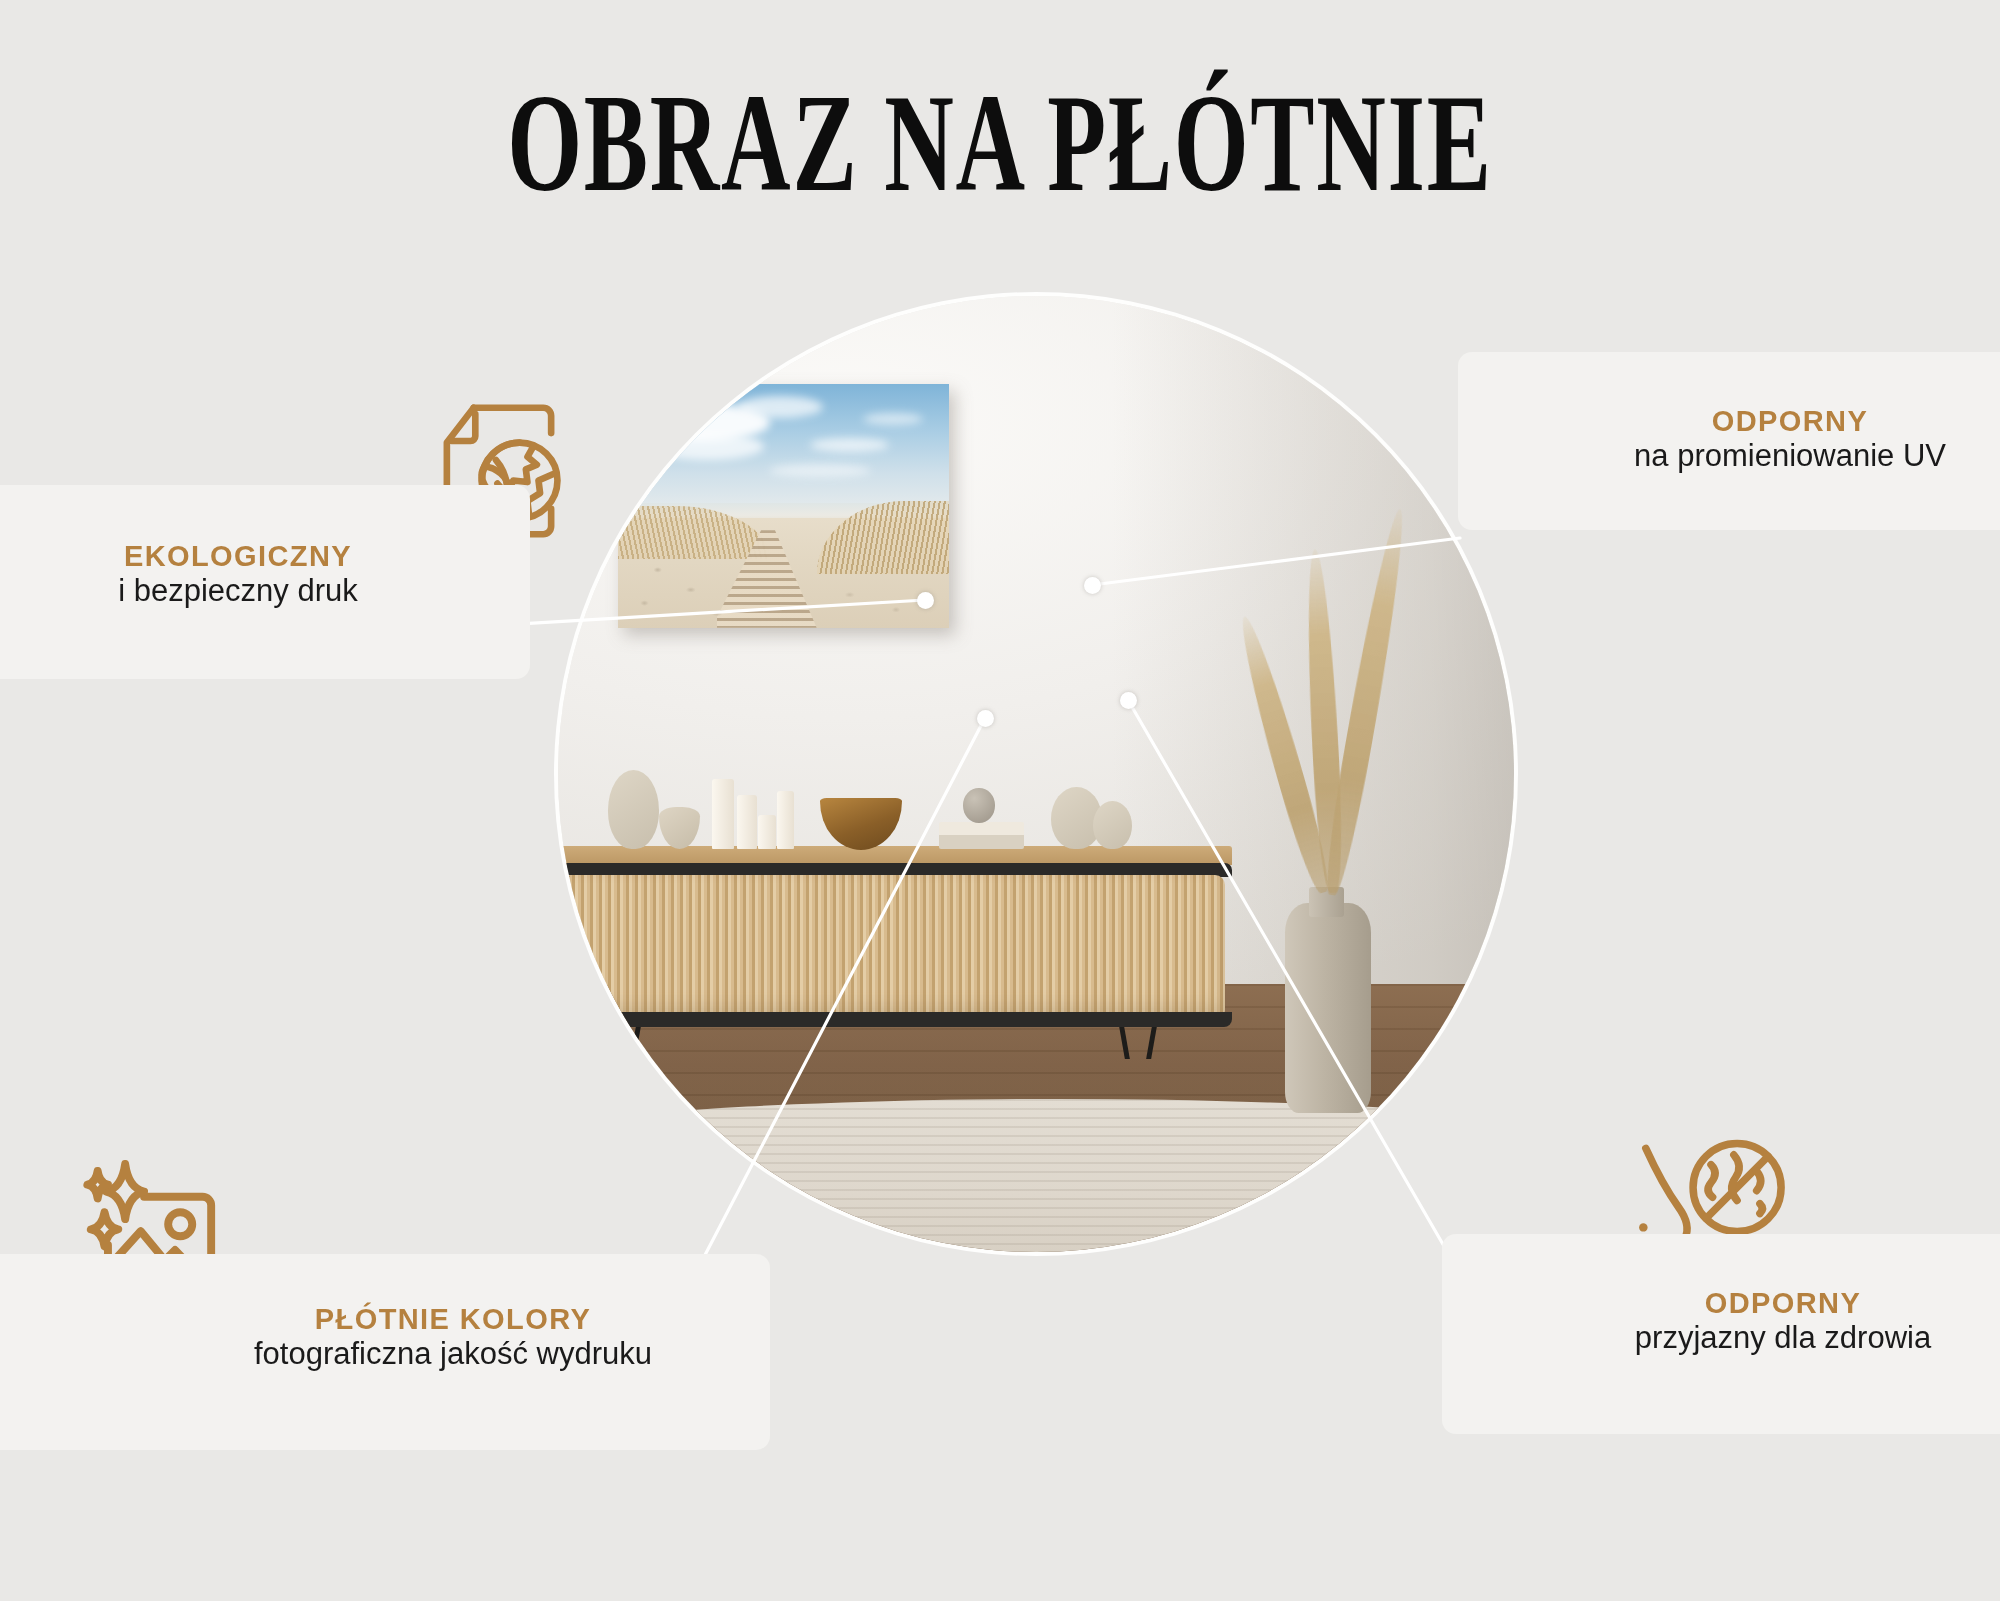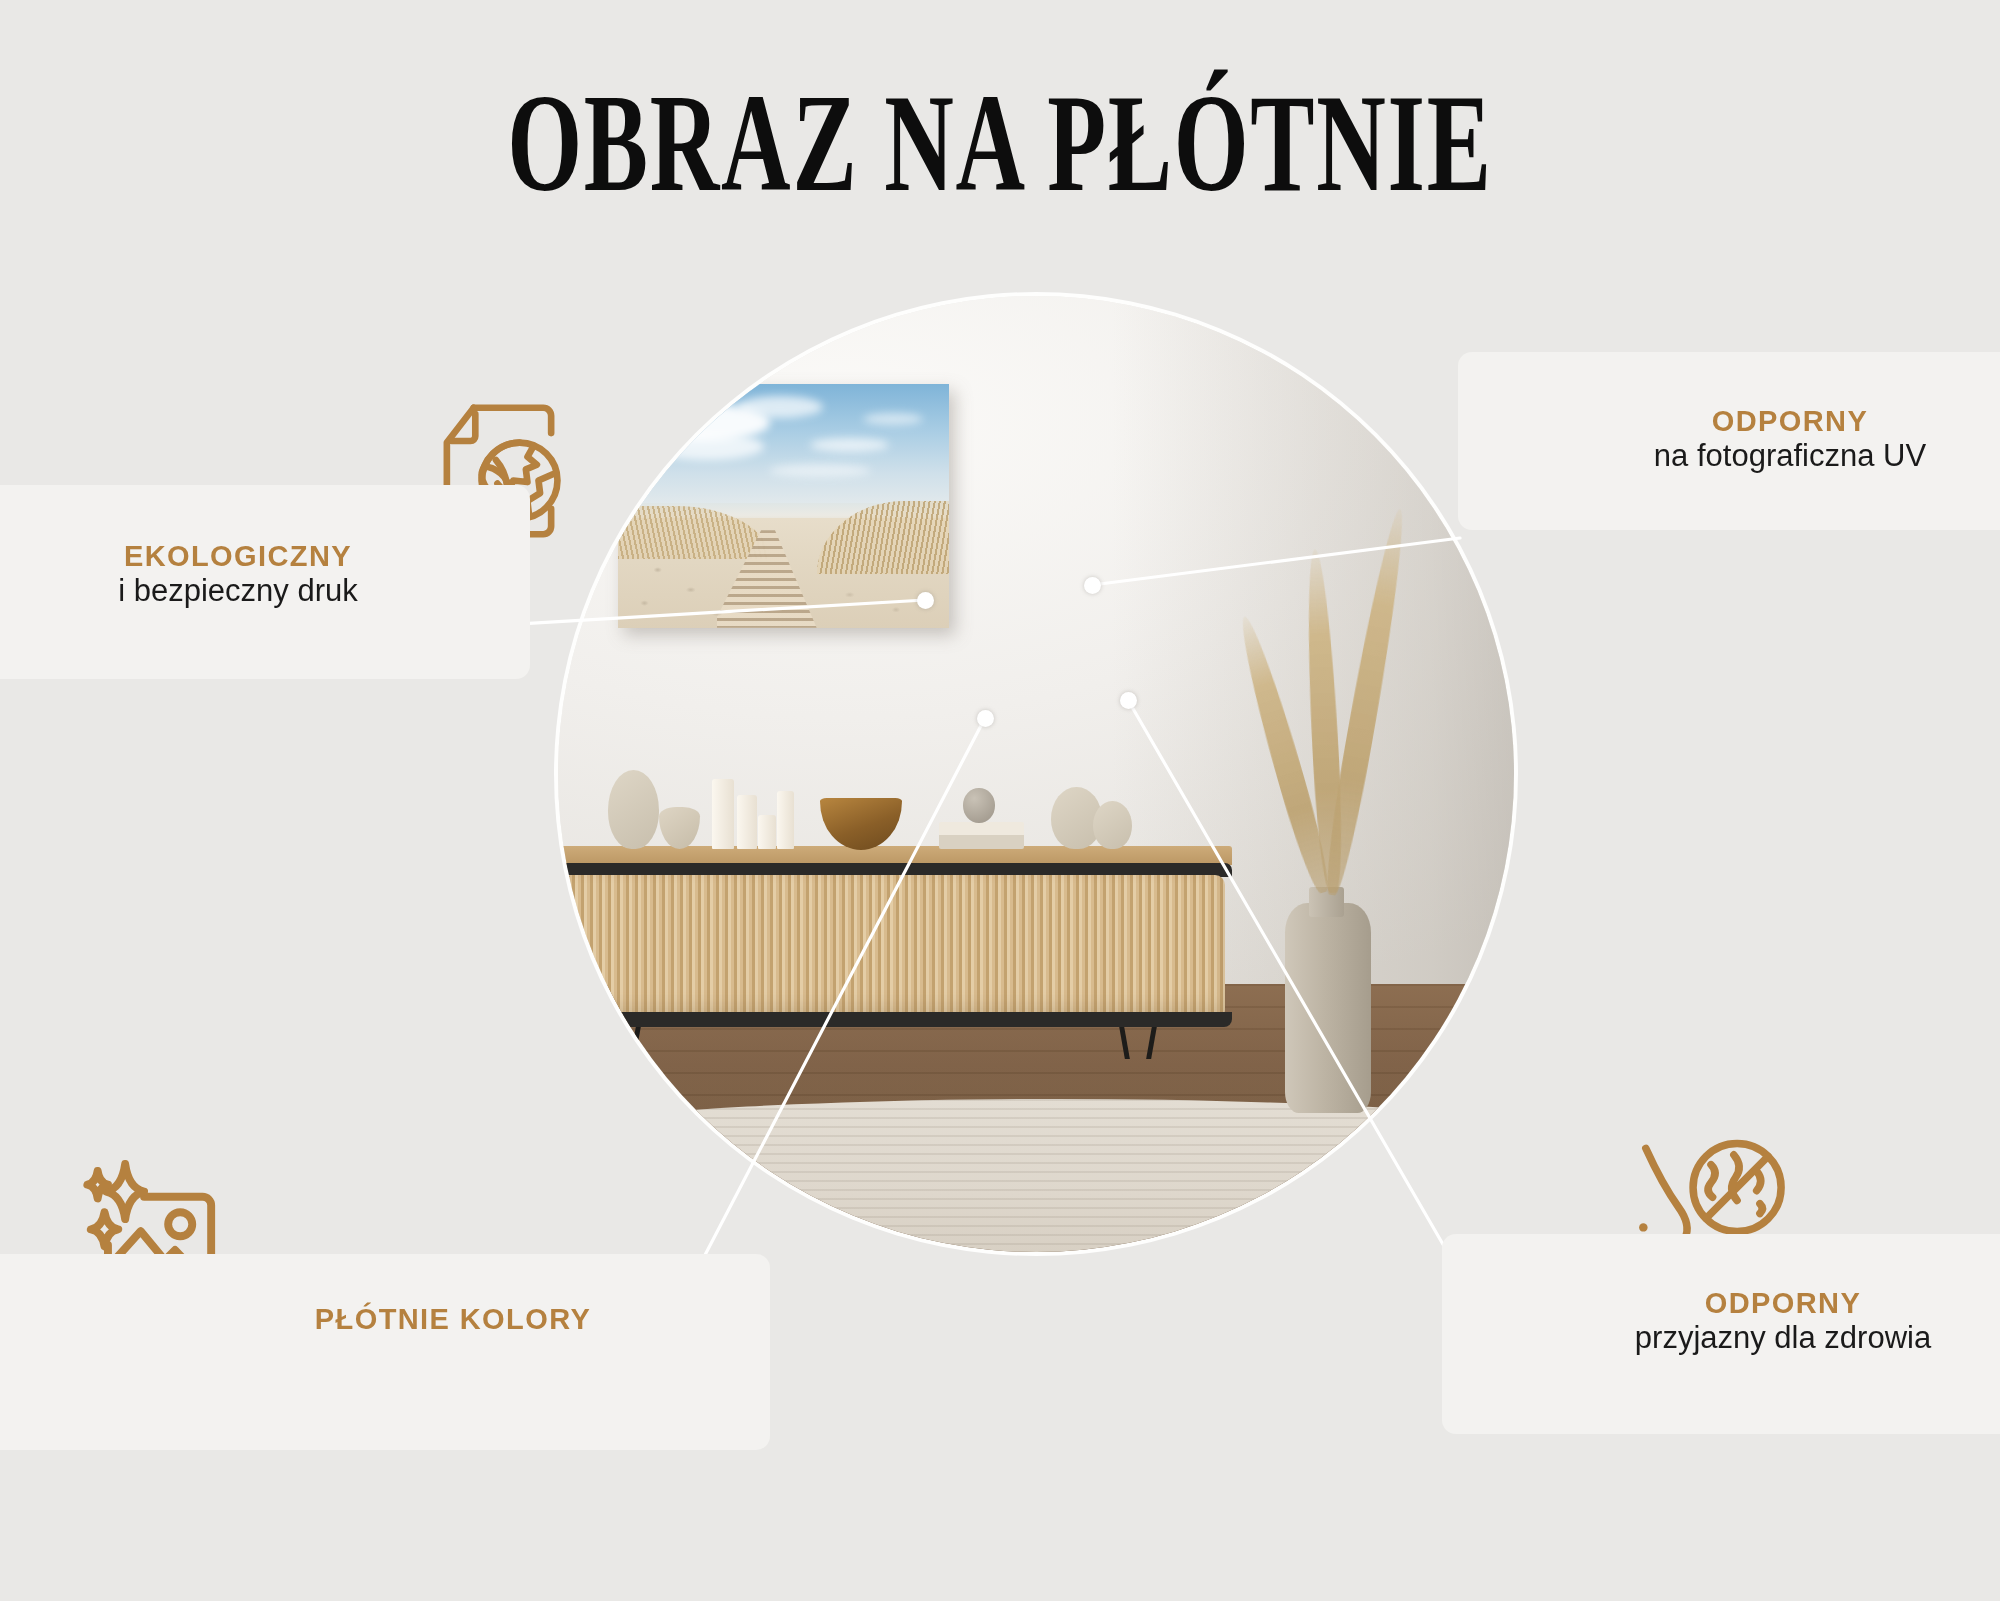--- a/index.html
+++ b/index.html
@@ -344,27 +344,28 @@
   <div class="card card-eco">
     <div class="card-text">
       <div class="card-title">EKOLOGICZNY</div>
       <div class="card-sub">i bezpieczny druk</div>
     </div>
   </div>
 
   <div class="card card-uv">
     <div class="card-text">
       <div class="card-title">ODPORNY</div>
-      <div class="card-sub">na fotograficzna UV</div>
+      <div class="card-sub">na promieniowanie UV</div>
     </div>
   </div>
 
   <div class="card card-col">
     <div class="card-text">
       <div class="card-title">PŁÓTNIE KOLORY</div>
+      <div class="card-sub">fotograficzna jakość wydruku</div>
     </div>
   </div>
 
   <div class="card card-odo">
     <div class="card-text">
       <div class="card-title">ODPORNY</div>
       <div class="card-sub">przyjazny dla zdrowia</div>
     </div>
   </div>
 

